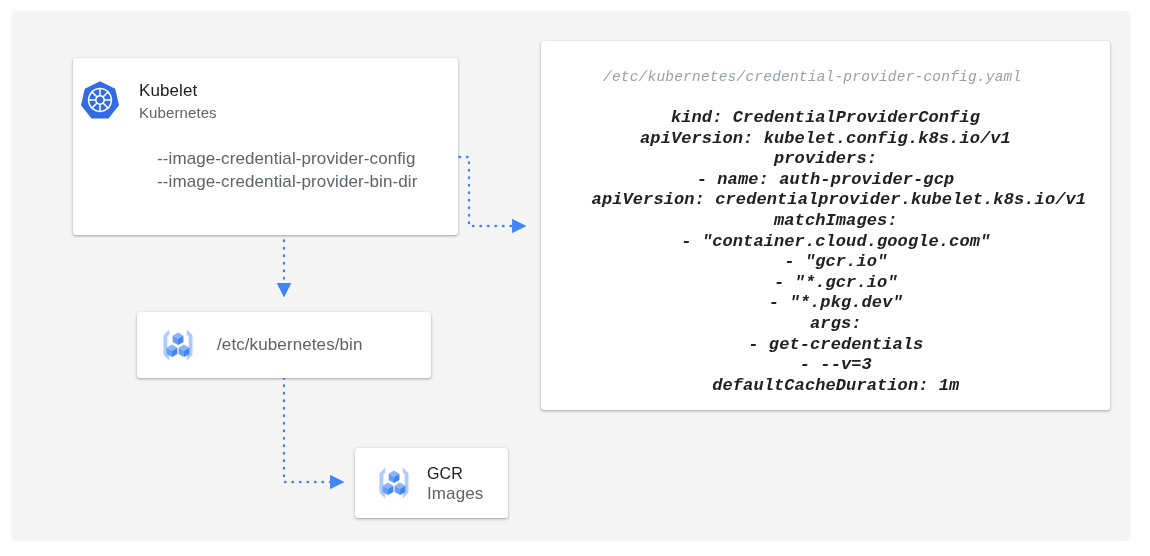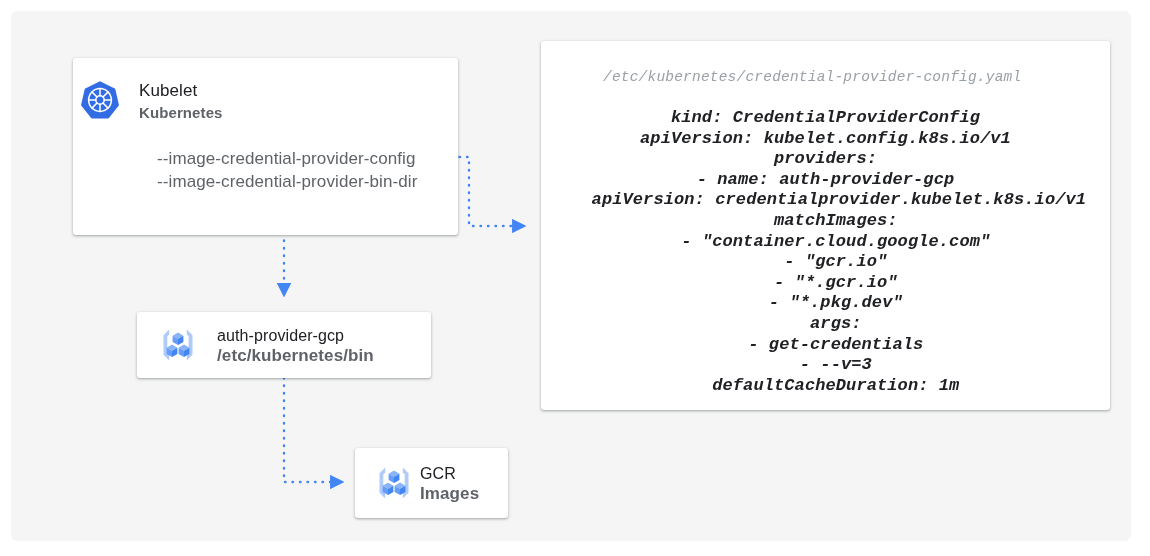--- a/index.html
+++ b/index.html
@@ -71,21 +71,20 @@
     font-size: 17px;
     color: #202124;
     line-height: 22px;
     letter-spacing: .1px;
   }
   .title-sub {
     font-size: 15px;
     color: #5f6368;
     line-height: 21px;
     letter-spacing: .1px;
-    font-weight: bold;
   }
   .flags {
     margin-top: 24px;
     margin-left: 79px;
   }
   .flag-line {
     font-size: 17px;
     color: #5f6368;
     line-height: 23px;
     letter-spacing: .1px;
@@ -108,21 +107,21 @@
 
   
   #gcr-card {
     left: 355px;
     top: 448px;
     width: 153px;
     height: 70px;
     padding: 0 16px;
     display: flex;
     align-items: center;
-    gap: 3px;
+    gap: 10px;
   }
   #gcr-card .title-main { font-size: 16px; line-height: 21px; }
   #gcr-card .title-sub { font-size: 17px; line-height: 20px; }
 
   
   #yaml-card {
     left: 541px;
     top: 41px;
     width: 569px;
     height: 369px;
@@ -231,21 +230,20 @@
         <path d="M22.4 25.7 L22.4 31.9 L17.0 35.0 L17.0 28.8 Z" fill="#4285f4"></path>
       </g>
 
       <g>
         <path d="M29.0 22.6 L34.4 25.7 L29.0 28.8 L23.6 25.7 Z" fill="#8ab4f8"></path>
         <path d="M23.6 25.7 L29.0 28.8 L29.0 35.0 L23.6 31.9 Z" fill="#669df6"></path>
         <path d="M34.4 25.7 L34.4 31.9 L29.0 35.0 L29.0 28.8 Z" fill="#4285f4"></path>
       </g>
     </svg>
     <div>
-      <div class="title-main">auth-provider-gcp</div>
       <div class="title-sub">/etc/kubernetes/bin</div>
     </div>
   </div>
 
   <div class="card" id="gcr-card">
     <svg class="icon" width="46" height="46" viewBox="0 0 46 46" xmlns="http://www.w3.org/2000/svg">
       <path d="M14.2 7.5 L8.5 13.2 L8.5 32.8 L14.2 38.5 L14.2 33.6 L12.3 31.7 L12.3 14.3 L14.2 12.4 Z" fill="#aecbfa"></path>
       <path d="M31.8 7.5 L37.5 13.2 L37.5 32.8 L31.8 38.5 L31.8 33.6 L33.7 31.7 L33.7 14.3 L31.8 12.4 Z" fill="#aecbfa"></path>
       <g>
         <path d="M23 10.6 L28.4 13.7 L23 16.8 L17.6 13.7 Z" fill="#8ab4f8"></path>

